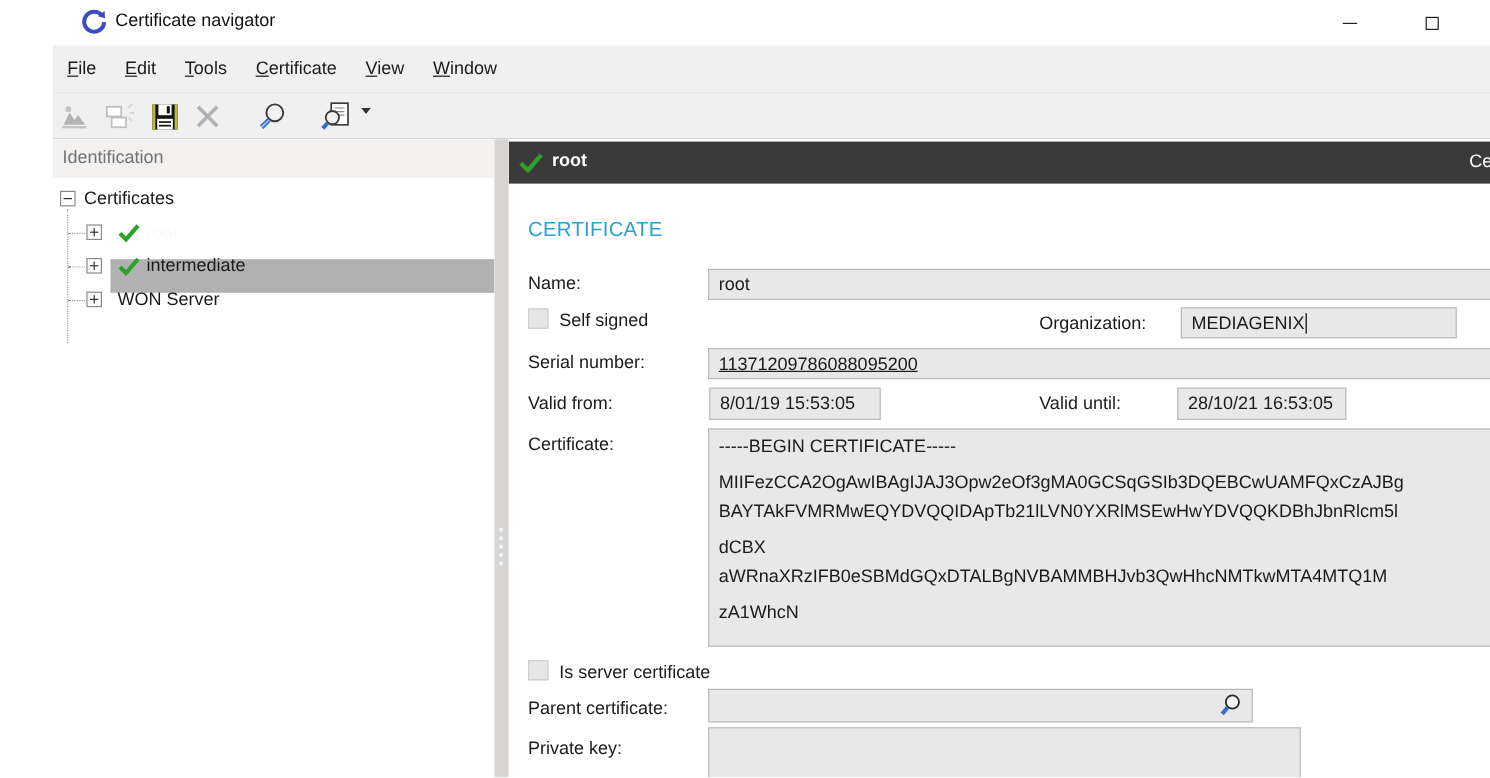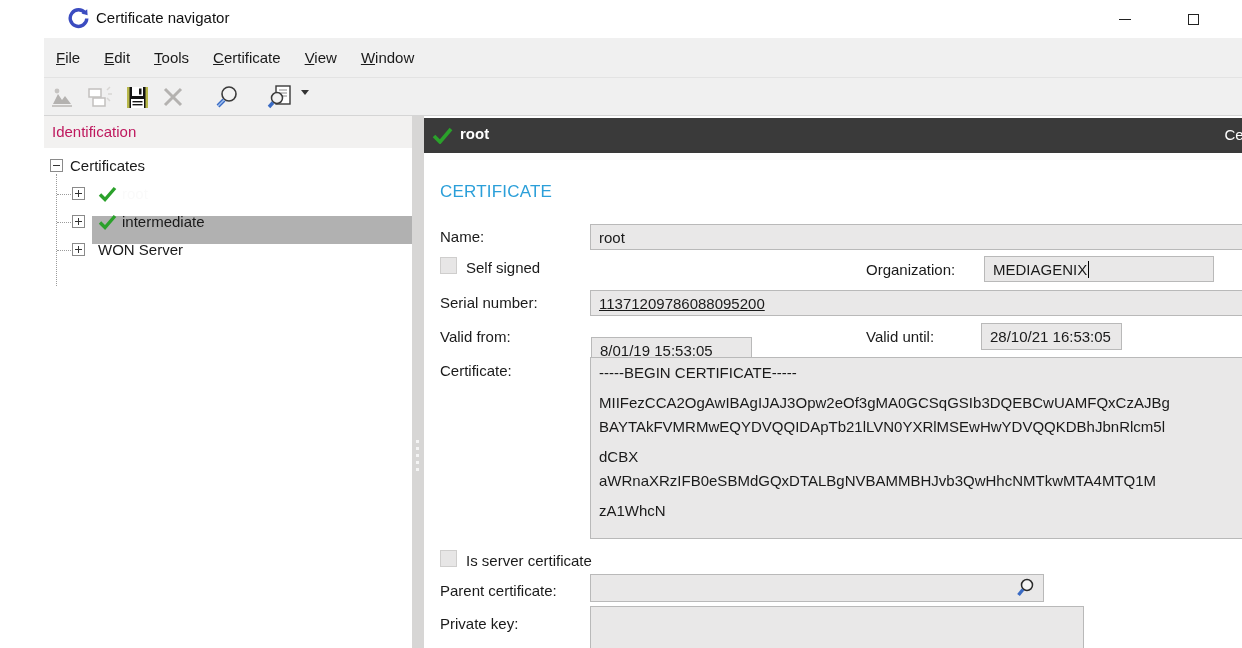--- a/index.html
+++ b/index.html
@@ -27,21 +27,21 @@
   .tbtn { position:absolute; top:4px; width:30px; height:30px; display:flex; align-items:center; justify-content:center; }
   .tb-caret { position:absolute; top:12px; left:257px; width:0; height:0; border-left:4px solid transparent; border-right:4px solid transparent; border-top:5px solid #333; }
   .tb-addwin { position:absolute; right:-5px; top:5px; width:26px; height:26px; border:2px solid #000; background:#fff; }
   .tb-addwin .plus-h { position:absolute; left:3px; top:9px; width:11px; height:3px; background:#000; }
   .tb-addwin .plus-v { position:absolute; left:7px; top:5px; width:3px; height:11px; background:#000; }
   .tb-addwin .orange { position:absolute; right:0; top:0; width:7px; height:100%; background:#f08000; border-left:1px solid #000; }
 
   
   .content { position:absolute; left:0; top:116px; width:1242px; height:532px; background:#fff; }
   .sidebar { position:absolute; left:0; top:0; width:368px; height:532px; background:#fff; overflow:hidden; }
-  .side-header { position:absolute; left:0; top:0; width:368px; height:32px; background:#f2f1f0; font-size:15px; line-height:32px; padding-left:8px; color:#be185d; }
+  .side-header { position:absolute; left:0; top:0; width:368px; height:32px; background:#f2f1f0; font-size:15px; line-height:32px; padding-left:8px; color:#737373; }
   .splitter { position:absolute; left:368px; top:0; width:12px; height:532px; background:#d7d6d5; }
   .grip { position:absolute; left:4px; top:324px; width:4px; }
   .grip b { display:block; width:3px; height:3px; background:#f4f4f4; margin-bottom:4px; }
 
   
   .tree { position:absolute; left:0; top:36px; width:368px; }
   .trow { position:absolute; height:28px; font-size:15px; line-height:28px; color:#1a1a1a; }
   .ebox { position:absolute; width:13px; height:13px; border:1px solid #8a8a8a; background:#fff; }
   .ebox .mh { position:absolute; left:2px; top:5px; width:7px; height:1px; background:#333; }
   .ebox .mv { position:absolute; left:5px; top:2px; width:1px; height:7px; background:#333; }
@@ -256,21 +256,21 @@
         <span>MEDIAGENIX</span>
         <span class="caret-bar"></span>
       </div>
 
       <span class="flabel" style="left:16px; top:178px;">Serial number:</span>
       <div class="field" style="left:166px; top:174px; width:684px; height:26px;text-decoration:underline;">
         <span>11371209786088095200</span>
       </div>
 
       <span class="flabel" style="left:16px; top:212px;">Valid from:</span>
-      <div class="field" style="left:167px; top:221px; width:161px; height:27px;">
+      <div class="field" style="left:167px; top:207px; width:143px; height:27px;">
         <span>8/01/19 15:53:05</span>
       </div>
       <span class="flabel" style="left:442px; top:212px;">Valid until:</span>
       <div class="field" style="left:557px; top:207px; width:141px; height:27px;">
         <span>28/10/21 16:53:05</span>
       </div>
 
       <span class="flabel" style="left:16px; top:246px;">Certificate:</span>
       <div class="certbox">
         <div>

